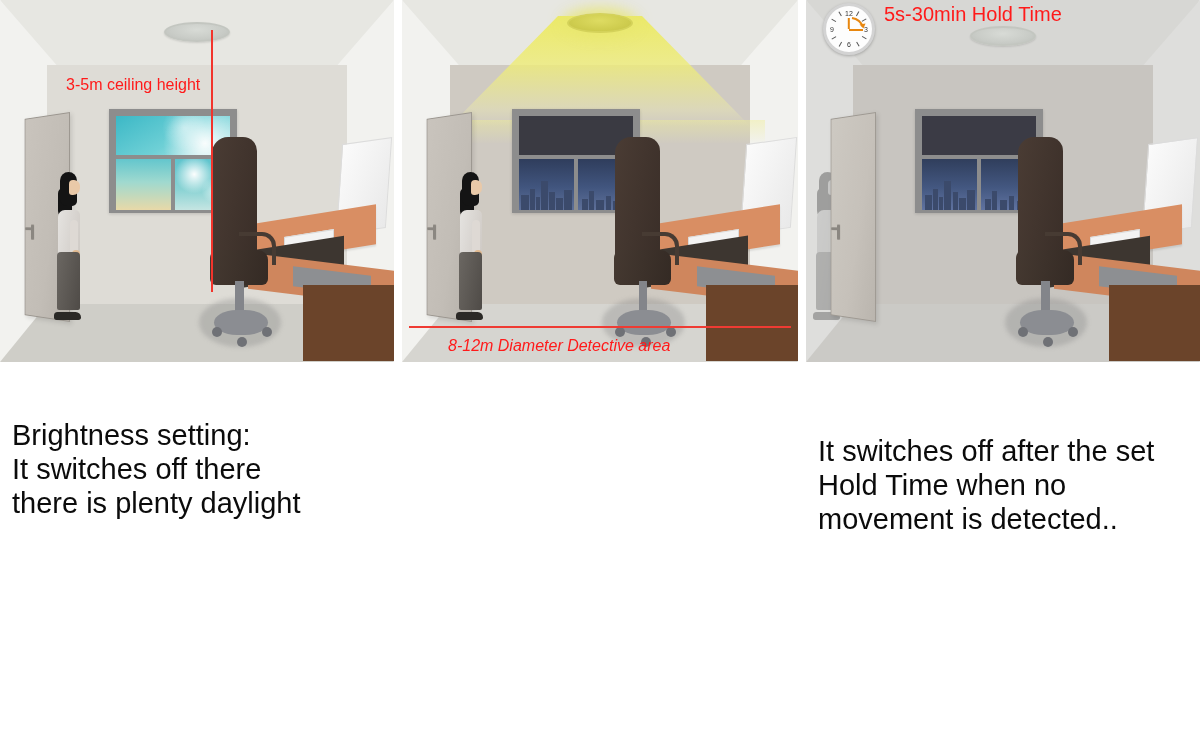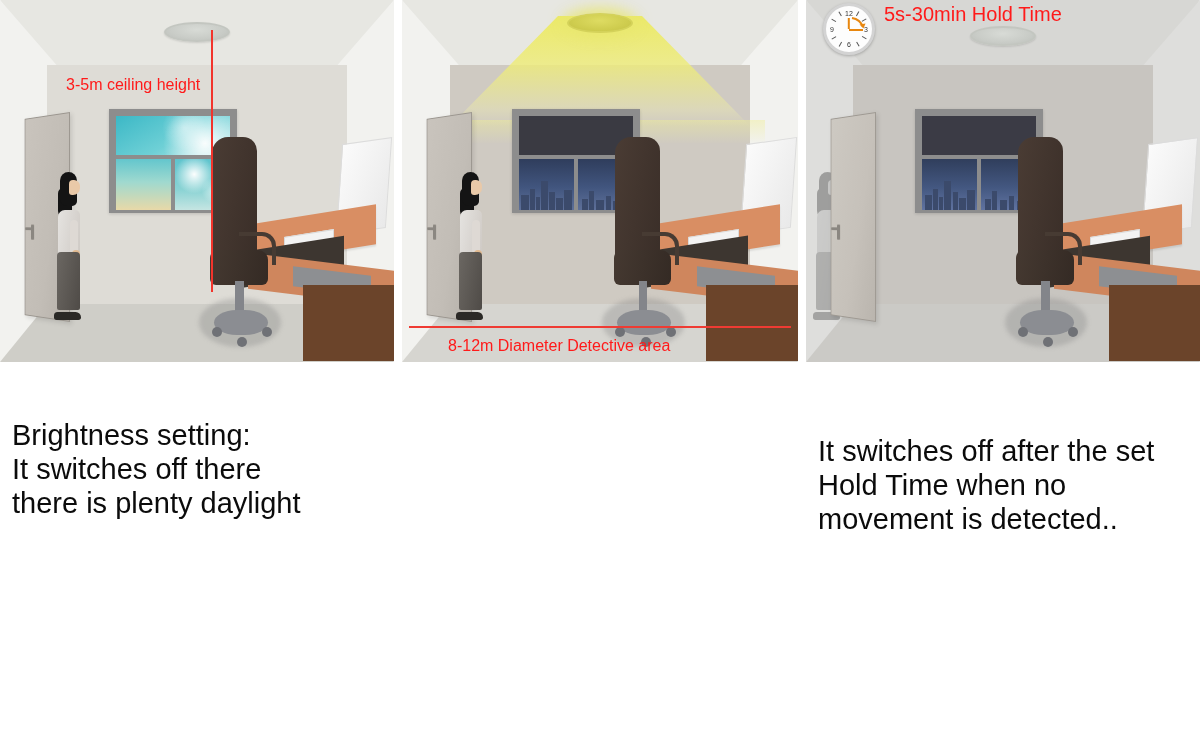--- a/index.html
+++ b/index.html
@@ -349,21 +349,21 @@
 
   
   .ann-red {
     position: absolute;
     color: #ff1a1a;
     font-size: 16px;
     white-space: nowrap;
     font-family: "Liberation Sans", sans-serif;
   }
   #ceiling-height-label { left: 66px; top: 76px; }
-  #detect-area-label    { left: 448px; top: 337px; }
+  #detect-area-label    { left: 448px; top: 337px; font-style: italic; }
   #hold-time-label      { left: 884px; top: 3px; font-size: 20px; }
 
   .vline {
     position: absolute;
     left: 211px; top: 30px;
     width: 1.6px; height: 262px;
     background: #f2342c;
   }
   .hline {
     position: absolute;

